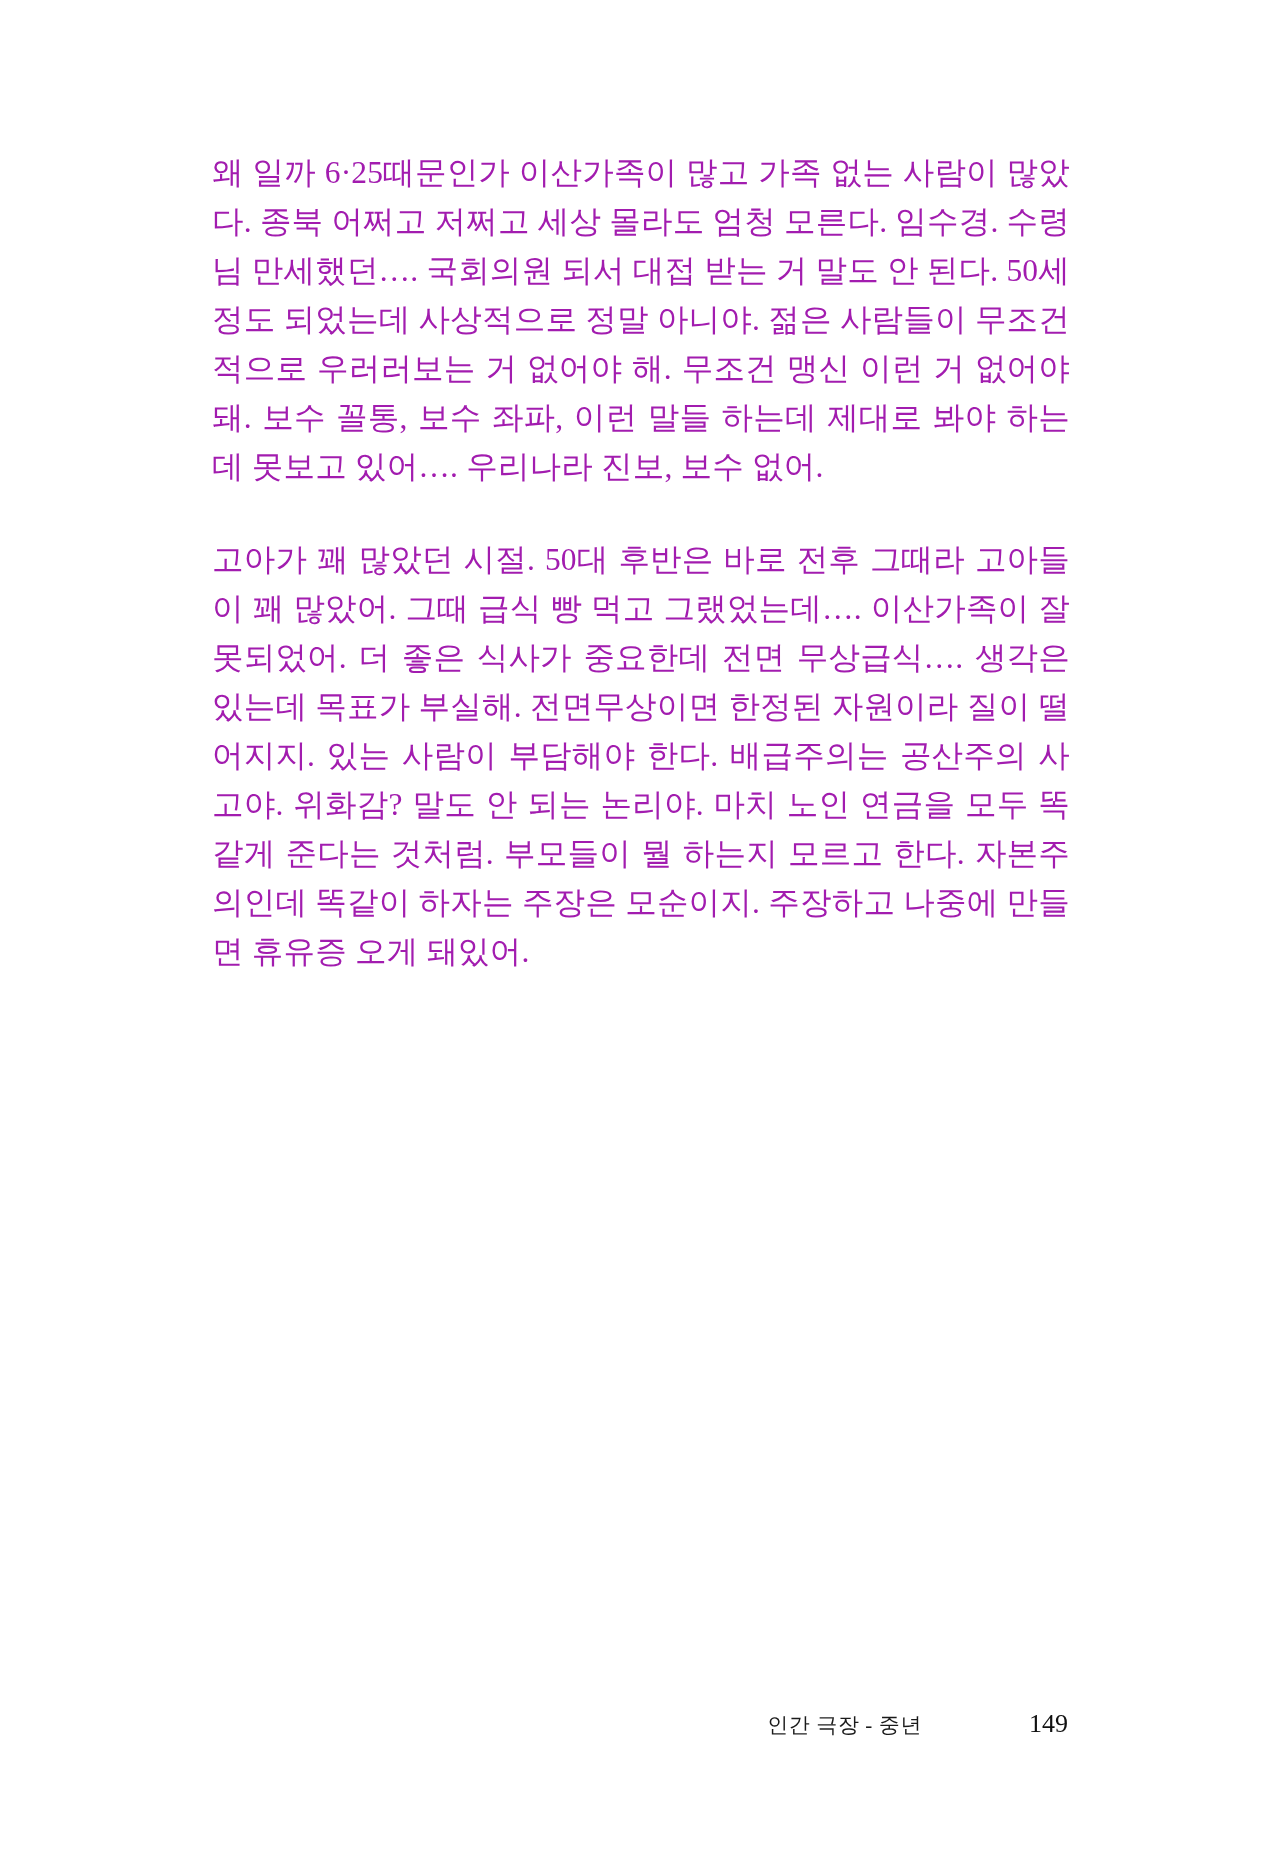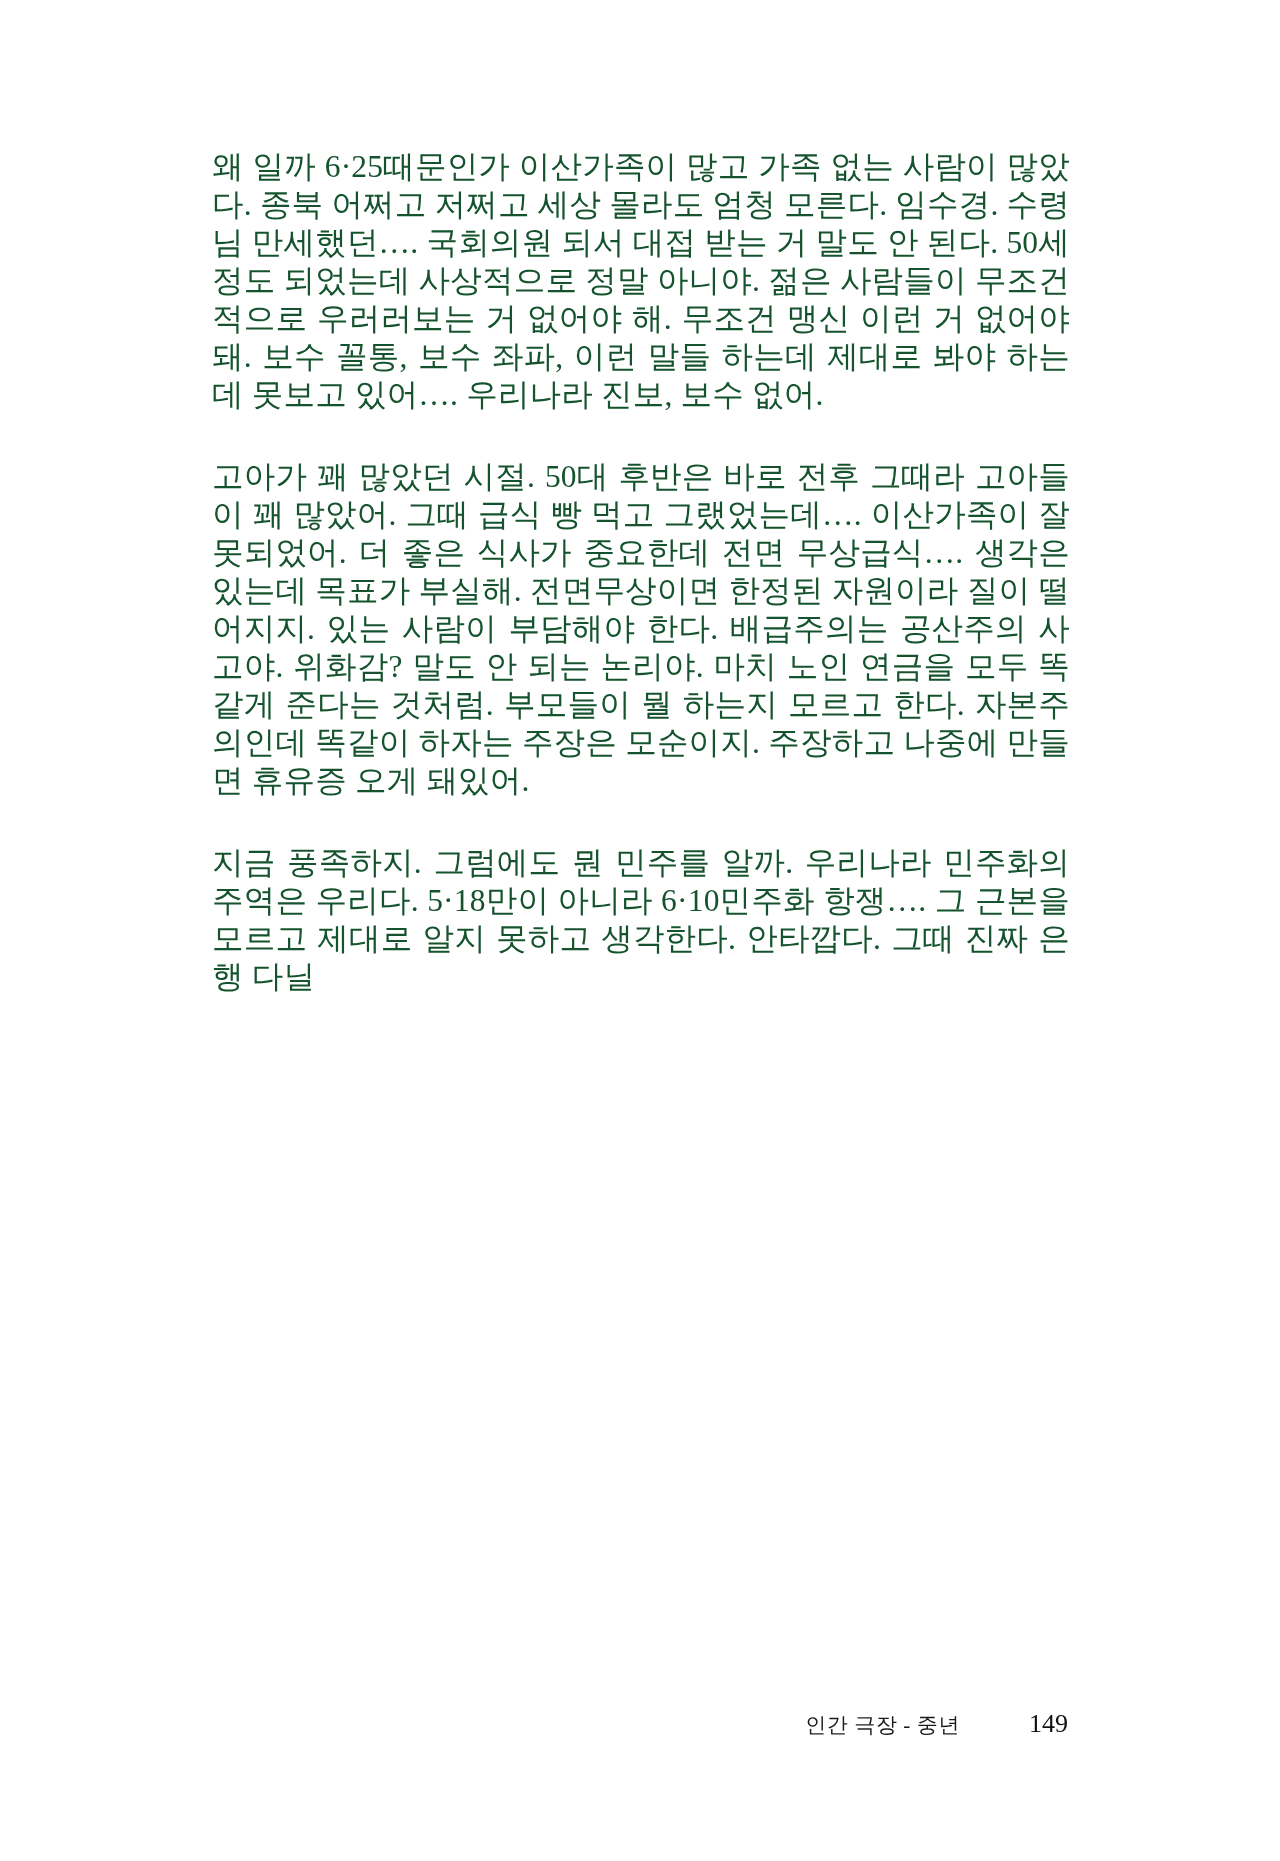--- a/index.html
+++ b/index.html
@@ -22,22 +22,22 @@
   .text-block {
     position: absolute;
     left: 212px;
     top: 148px;
     width: 858px;
   }
 
   .para {
     font-family: "Liberation Serif", "DejaVu Serif", serif;
     font-size: 31.5px;
-    line-height: 38px;
-    color: #14532d;
+    line-height: 49px;
+    color: #a21caf;
     text-align: justify;
     text-justify: inter-character;
     word-break: break-all;
     margin: 0 0 44px 0;
     letter-spacing: 0.2px;
     -webkit-font-smoothing: antialiased;
   }
 
   .para:last-child {
     margin-bottom: 0;
@@ -52,20 +52,21 @@
     position: absolute;
     left: 0;
     right: 0;
     bottom: 118px;
     height: 34px;
     display: flex;
     align-items: baseline;
     justify-content: flex-end;
     padding-right: 212px;
     box-sizing: border-box;
+    gap: 38px;
   }
 
   .footer-title {
     font-family: "Liberation Serif", "DejaVu Serif", serif;
     font-size: 21px;
     color: #1a1a1a;
     letter-spacing: 0.6px;
     white-space: nowrap;
   }
 
@@ -83,21 +84,20 @@
 <body>
 
 <div class="page">
 
   <div class="text-block">
     <p class="para">왜 일까 6·25때문인가 이산가족이 많고 가족 없는 사람이 많았다. 종북 어쩌고 저쩌고 세상 몰라도 엄청 모른다. 임수경. 수령님 만세했던…. 국회의원 되서 대접 받는 거 말도 안 된다. 50세 정도 되었는데 사상적으로 정말 아니야. 젊은 사람들이 무조건적으로 우러러보는 거 없어야 해. 무조건 맹신 이런 거 없어야 돼. 보수 꼴통, 보수 좌파, 이런 말들 하는데 제대로 봐야 하는데 못보고 있어…. 우리나라 진보, 보수 없어.</p>
 
     <p class="para">고아가 꽤 많았던 시절. 50대 후반은 바로 전후 그때라 고아들이 꽤 많았어. 그때 급식 빵 먹고 그랬었는데…. 이산가족이 잘못되었어. 더 좋은 식사가 중요한데 전면 무상급식…. 생각은 있는데 목표가 부실해. 전면무상이면 한정된 자원이라 질이 떨어지지. 있는 사람이 부담해야 한다. 배급주의는 공산주의 사고야. 위화감? 말도 안 되는 논리야. 마치 노인 연금을 모두 똑같게 준다는 것처럼. 부모들이 뭘 하는지 모르고 한다. 자본주의인데 똑같이 하자는 주장은 모순이지. 주장하고 나중에 만들면 휴유증 오게 돼있어.</p>
 
 
-    <p class="para continued">지금 풍족하지. 그럼에도 뭔 민주를 알까. 우리나라 민주화의 주역은 우리다. 5·18만이 아니라 6·10민주화 항쟁…. 그 근본을 모르고 제대로 알지 못하고 생각한다. 안타깝다. 그때 진짜 은행 다닐</p>
   </div>
 
   <div class="footer">
     <span class="footer-title">인간 극장 - 중년</span>
     <span class="footer-pageno">149</span>
   </div>
 
 </div>
 
 </body></html>

